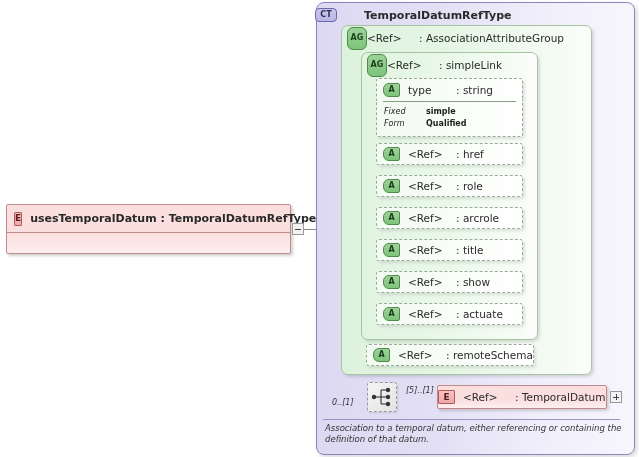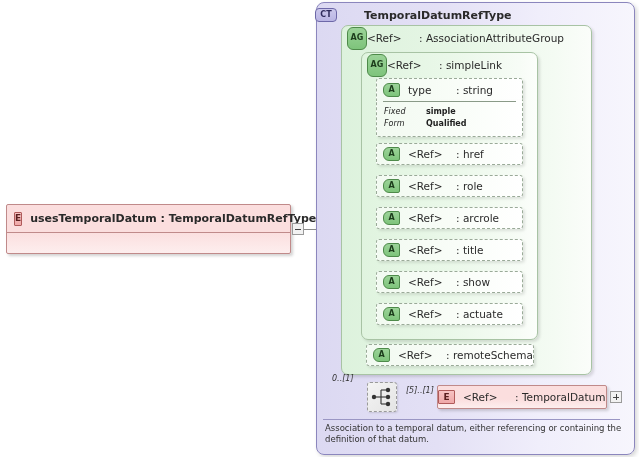--- a/index.html
+++ b/index.html
@@ -159,27 +159,27 @@
     left:610px;top:391px;width:12px;height:12px;
     background:#f2f2f2;border:1px solid #9a9a9a;
   }
   #td-expander .pl,#td-expander .ph{position:absolute;background:#444;}
   #td-expander .ph{left:2px;top:5px;width:6px;height:1px;}
   #td-expander .pl{left:5px;top:2px;width:1px;height:6px;}
 
   .card{
     position:absolute;font-size:8px;font-style:italic;color:#333;white-space:nowrap;
   }
-  #card-left{left:332px;top:374px;}
+  #card-left{left:332px;top:398px;}
   #card-right{left:406px;top:386px;}
 
   
   #ct-ann{
     left:325px;top:423px;width:300px;
-    font-size:8.5px;color:#333;line-height:1.35;
+    font-size:8.5px;font-style:italic;color:#333;line-height:1.35;
   }
   #ct-ann-sep{left:323px;top:419px;width:297px;height:1px;background:#9a96c4;}
 </style>
 </head>
 <body>
 
 <div class="canvas">
 
   <div class="line abs" style="left:304px;top:229px;width:26px;height:1px;"></div>
   <div class="line abs" style="left:330px;top:45px;width:1px;height:355px;"></div>

